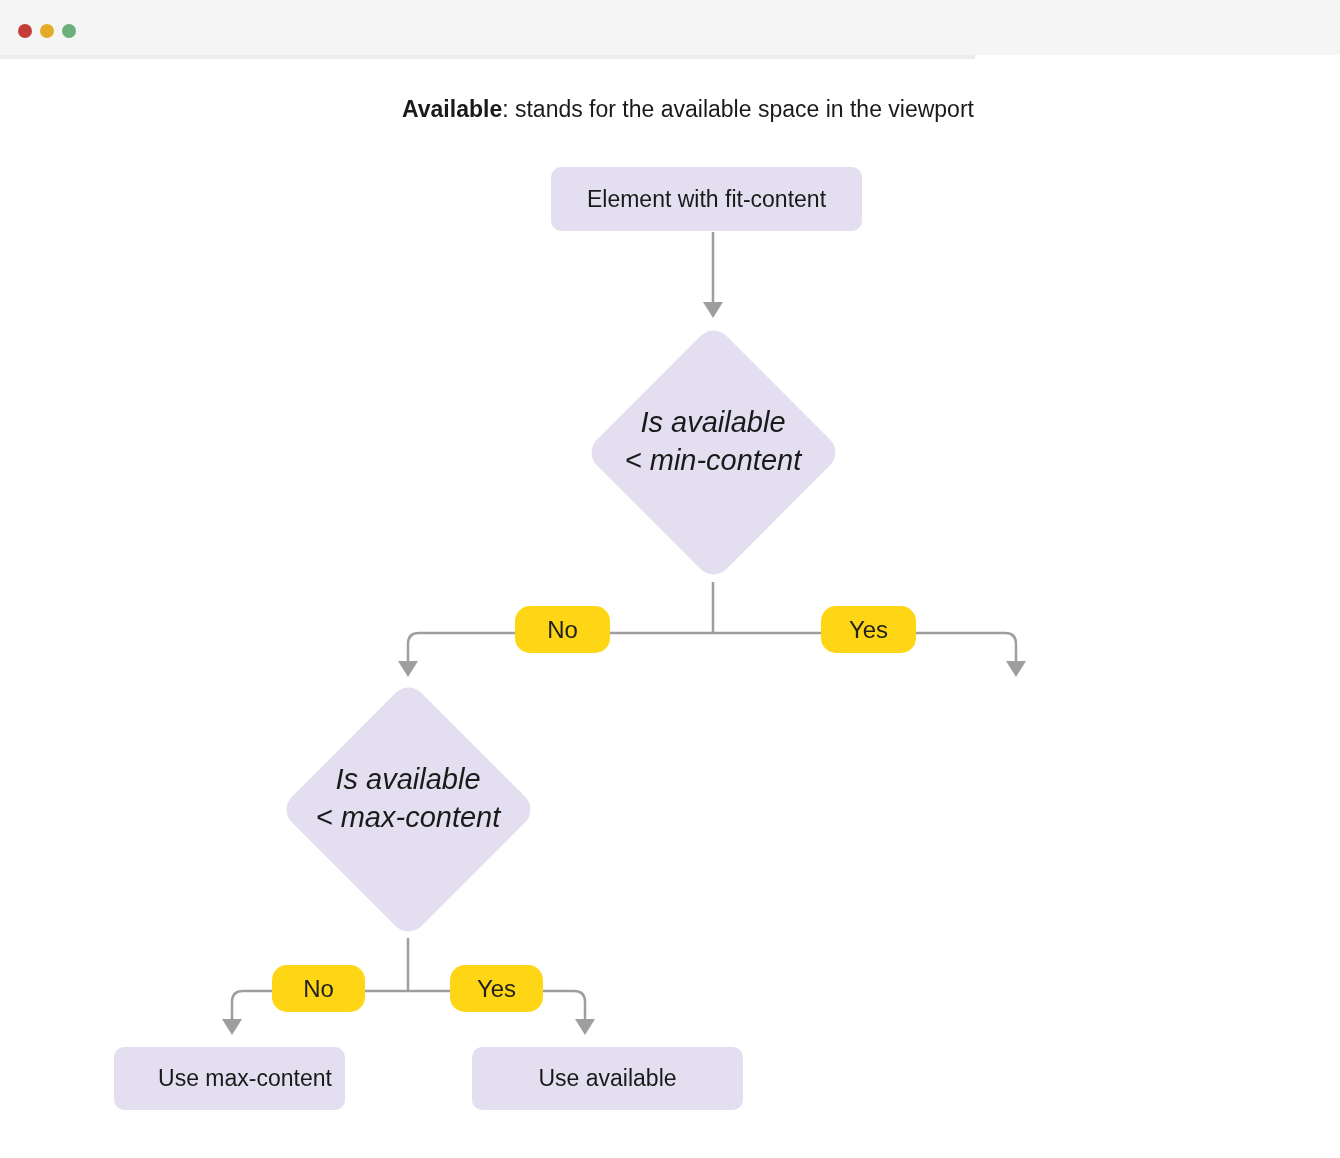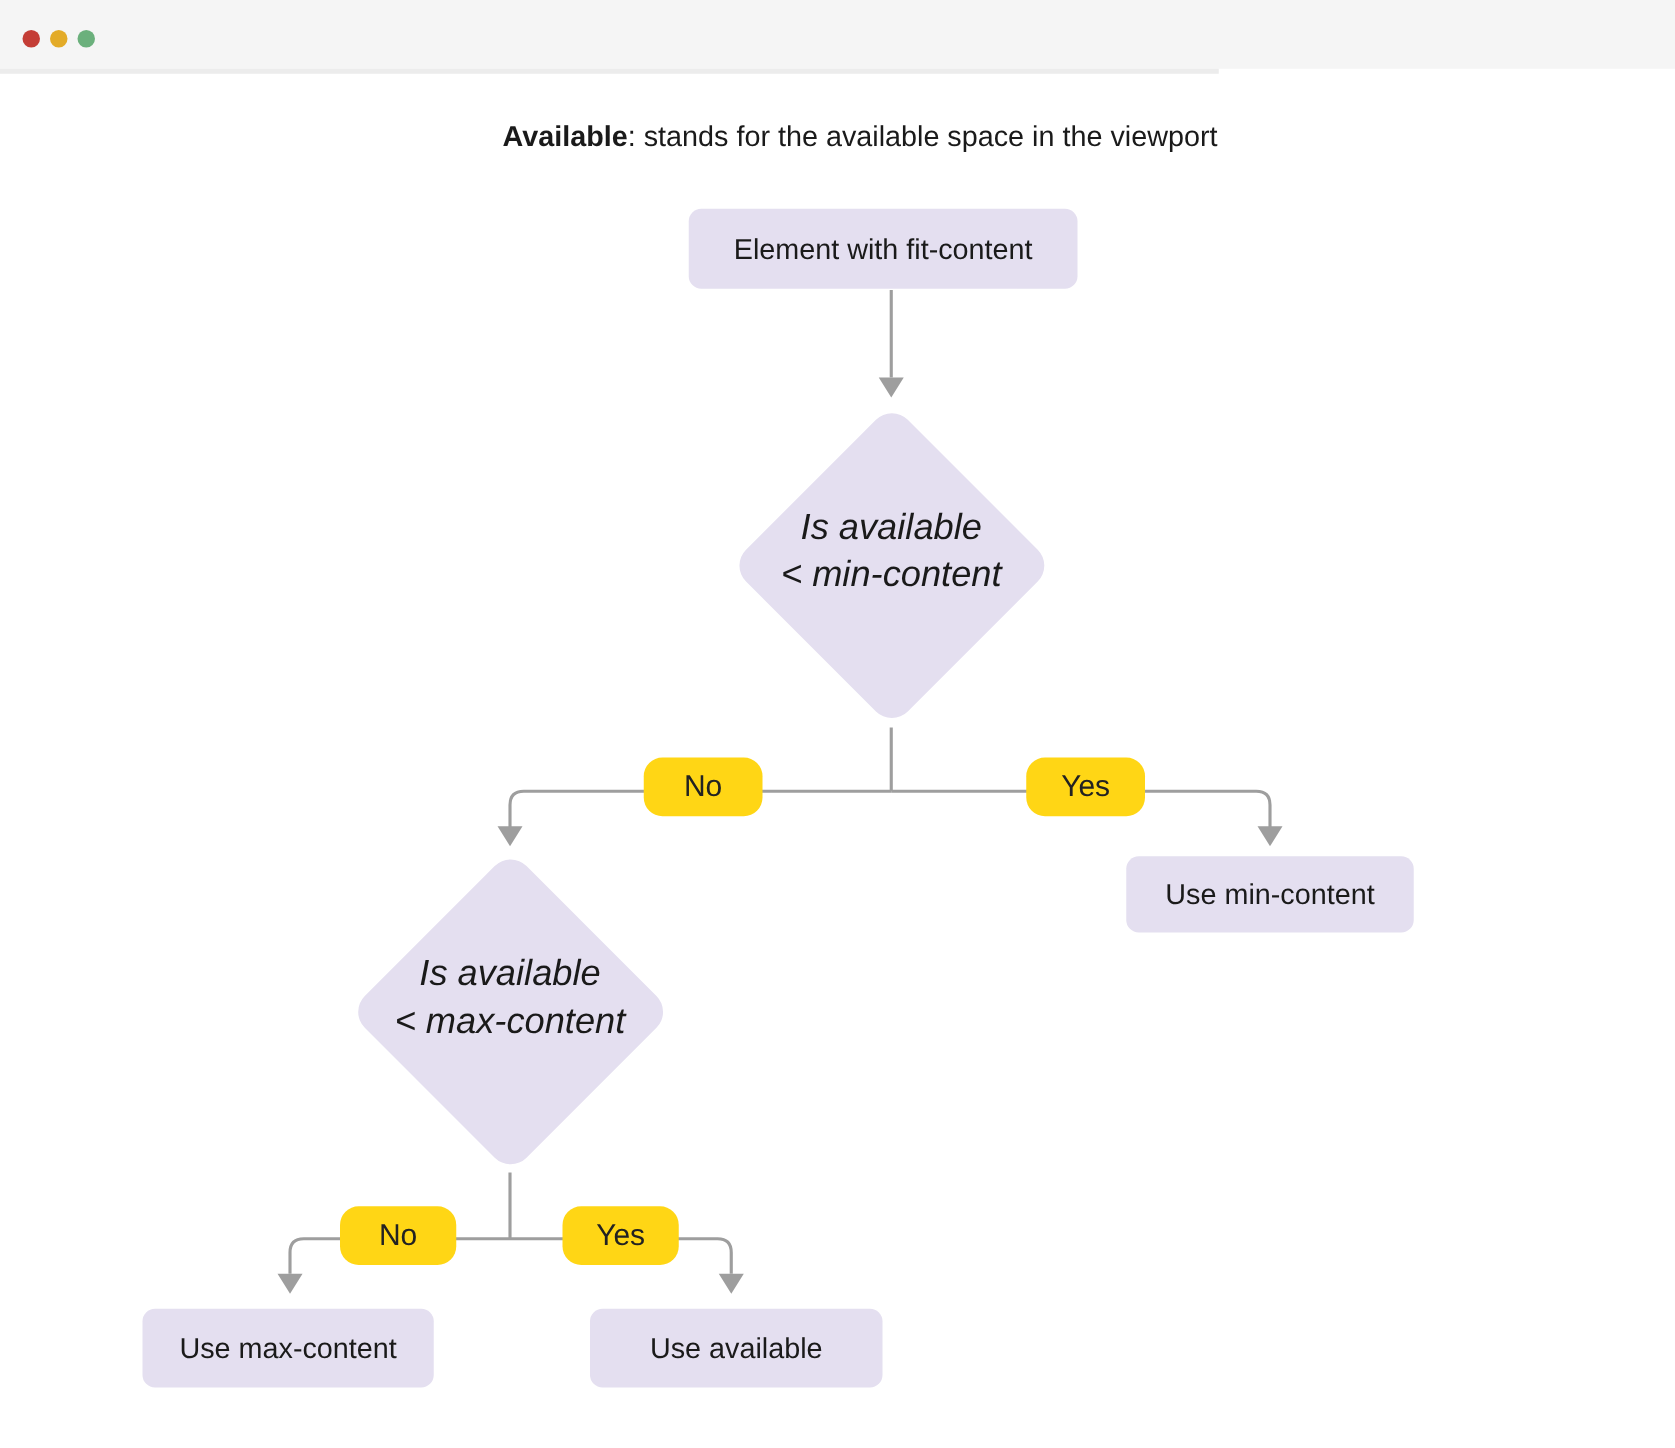--- a/index.html
+++ b/index.html
@@ -26,22 +26,22 @@
   .n-start{left:551px;top:167px;width:311px;height:64px;}
   .d1{left:622px;top:361px;}
   .d1-label{left:593px;top:403px;}
   .d2{left:317px;top:718px;}
   .d2-label{left:288px;top:760px;}
   .p-no1{left:515px;top:606px;width:95px;height:47px;}
   .p-yes1{left:821px;top:606px;width:95px;height:47px;}
   .p-no2{left:272px;top:965px;width:93px;height:47px;}
   .p-yes2{left:450px;top:965px;width:93px;height:47px;}
   .n-usemin{left:901px;top:685px;width:230px;height:61px;}
-  .n-usemax{left:114px;top:1047px;width:233px;height:63px;}
-  .n-useavail{left:472px;top:1047px;width:234px;height:63px;}
+  .n-usemax{left:114px;top:1047px;width:200px;height:63px;padding-left:31px;}
+  .n-useavail{left:472px;top:1047px;width:271px;height:63px;}
 </style>
 </head>
 <body>
 
 <div class="window">
 
   <div class="titlebar">
     <span class="dot red"></span>
     <span class="dot yellow"></span>
     <span class="dot green"></span>
@@ -73,21 +73,20 @@
 
   <div class="diamond d1"></div>
   <div class="diamond-label d1-label">
     <span>Is available</span>
     <span>&lt; min-content</span>
   </div>
 
   <div class="pill p-no1">No</div>
   <div class="pill p-yes1">Yes</div>
 
-  <div class="node n-usemin">Use min-content</div>
 
   <div class="diamond d2"></div>
   <div class="diamond-label d2-label">
     <span>Is available</span>
     <span>&lt; max-content</span>
   </div>
 
   <div class="pill p-no2">No</div>
   <div class="pill p-yes2">Yes</div>
 

